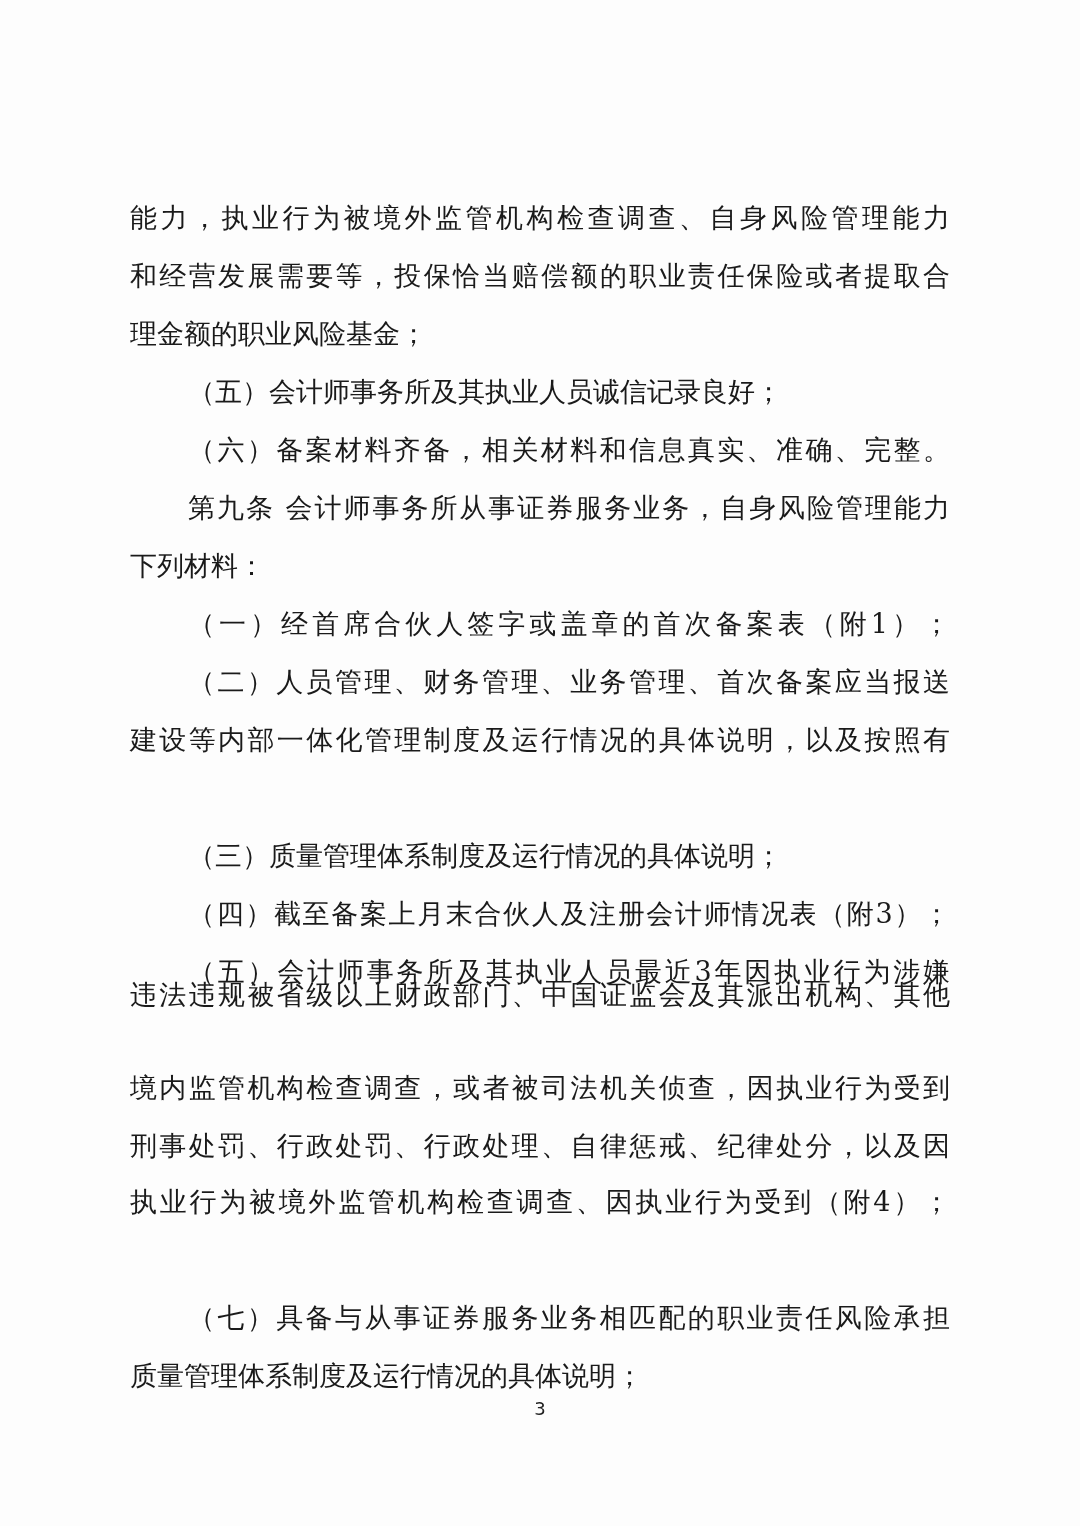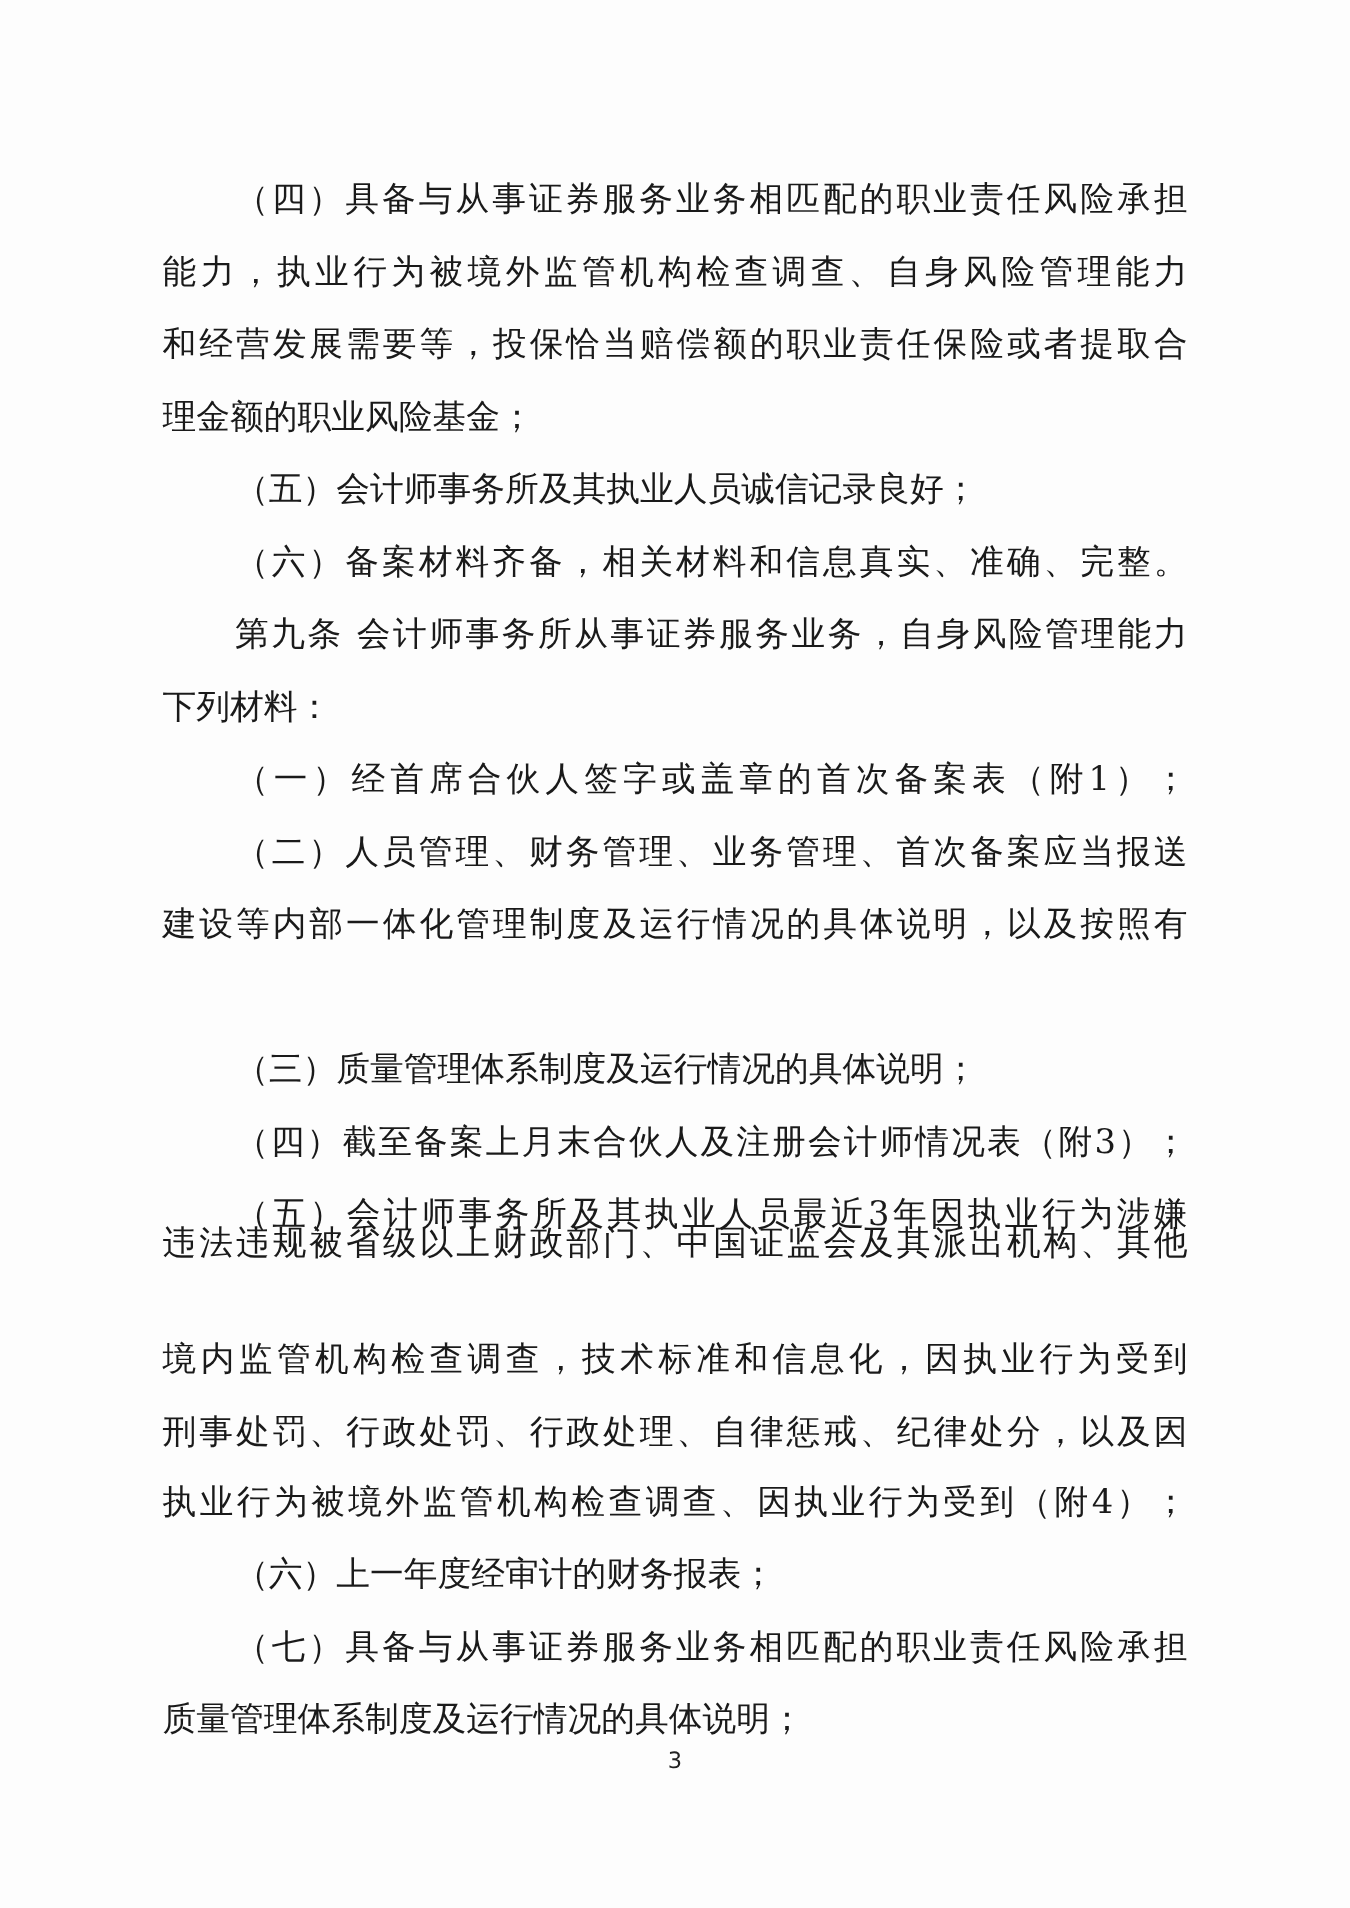--- a/index.html
+++ b/index.html
@@ -17,36 +17,34 @@
   .line.last { text-align-last: left; }
   .pagenum {
     position: absolute; left: 0; width: 1080px; top: 1398px; text-align: center;
     font-size: 18px; font-family: "DejaVu Sans", sans-serif; color: #222;
   }
 </style>
 </head>
 <body>
 
 <div class="page">
-  <div class="line indent" style="top:140px">（四）具备与从事证券服务业务相匹配的职业责任风险承担</div>
   <div class="line" style="top:198px">能力，执业行为被境外监管机构检查调查、自身风险管理能力</div>
   <div class="line" style="top:256px">和经营发展需要等，投保恰当赔偿额的职业责任保险或者提取合</div>
   <div class="line last" style="top:314px">理金额的职业风险基金；</div>
   <div class="line indent last" style="top:372px">（五）会计师事务所及其执业人员诚信记录良好；</div>
   <div class="line indent" style="top:430px">（六）备案材料齐备，相关材料和信息真实、准确、完整。</div>
   <div class="line indent" style="top:488px">第九条 会计师事务所从事证券服务业务，自身风险管理能力</div>
   <div class="line last" style="top:546px">下列材料：</div>
   <div class="line indent" style="top:604px">（一）经首席合伙人签字或盖章的首次备案表（附1）；</div>
   <div class="line indent" style="top:662px">（二）人员管理、财务管理、业务管理、首次备案应当报送</div>
   <div class="line" style="top:720px">建设等内部一体化管理制度及运行情况的具体说明，以及按照有</div>
   <div class="line indent last" style="top:836px">（三）质量管理体系制度及运行情况的具体说明；</div>
   <div class="line indent" style="top:894px">（四）截至备案上月末合伙人及注册会计师情况表（附3）；</div>
   <div class="line indent" style="top:952px">（五）会计师事务所及其执业人员最近3年因执业行为涉嫌</div>
   <div class="line" style="top:975px">违法违规被省级以上财政部门、中国证监会及其派出机构、其他</div>
-  <div class="line" style="top:1068px">境内监管机构检查调查，技术标准和信息化，因执业行为受到</div>
+  <div class="line" style="top:1068px">境内监管机构检查调查，或者被司法机关侦查，因执业行为受到</div>
   <div class="line" style="top:1126px">刑事处罚、行政处罚、行政处理、自律惩戒、纪律处分，以及因</div>
   <div class="line" style="top:1182px">执业行为被境外监管机构检查调查、因执业行为受到（附4）；</div>
-  <div class="line indent last" style="top:1240px">（六）上一年度经审计的财务报表；</div>
   <div class="line indent" style="top:1298px">（七）具备与从事证券服务业务相匹配的职业责任风险承担</div>
   <div class="line last" style="top:1356px">质量管理体系制度及运行情况的具体说明；</div>
 
   <div class="pagenum">3</div>
 </div>
 
 </body></html>

